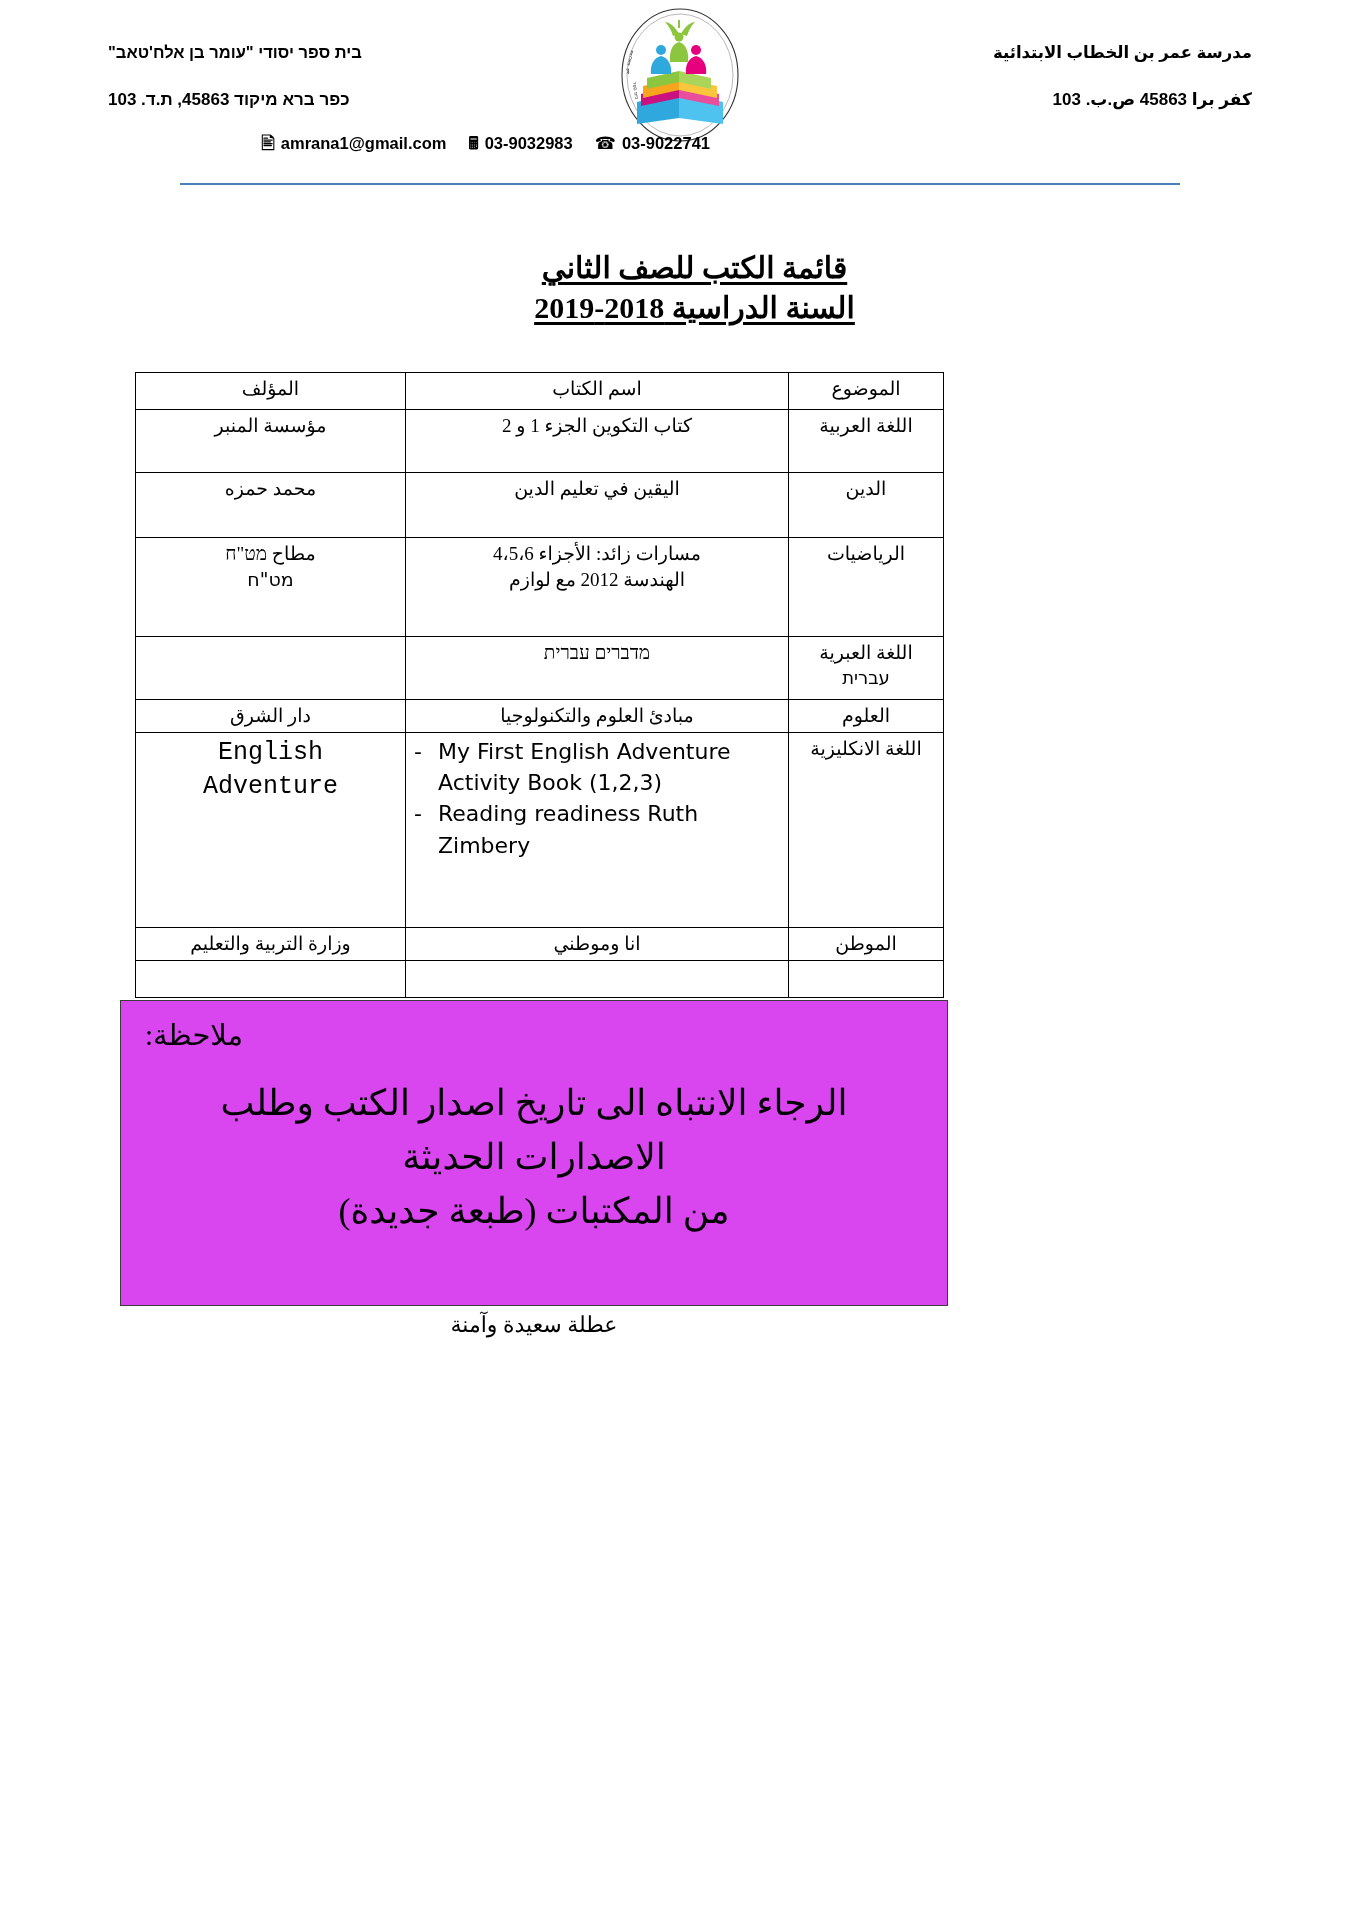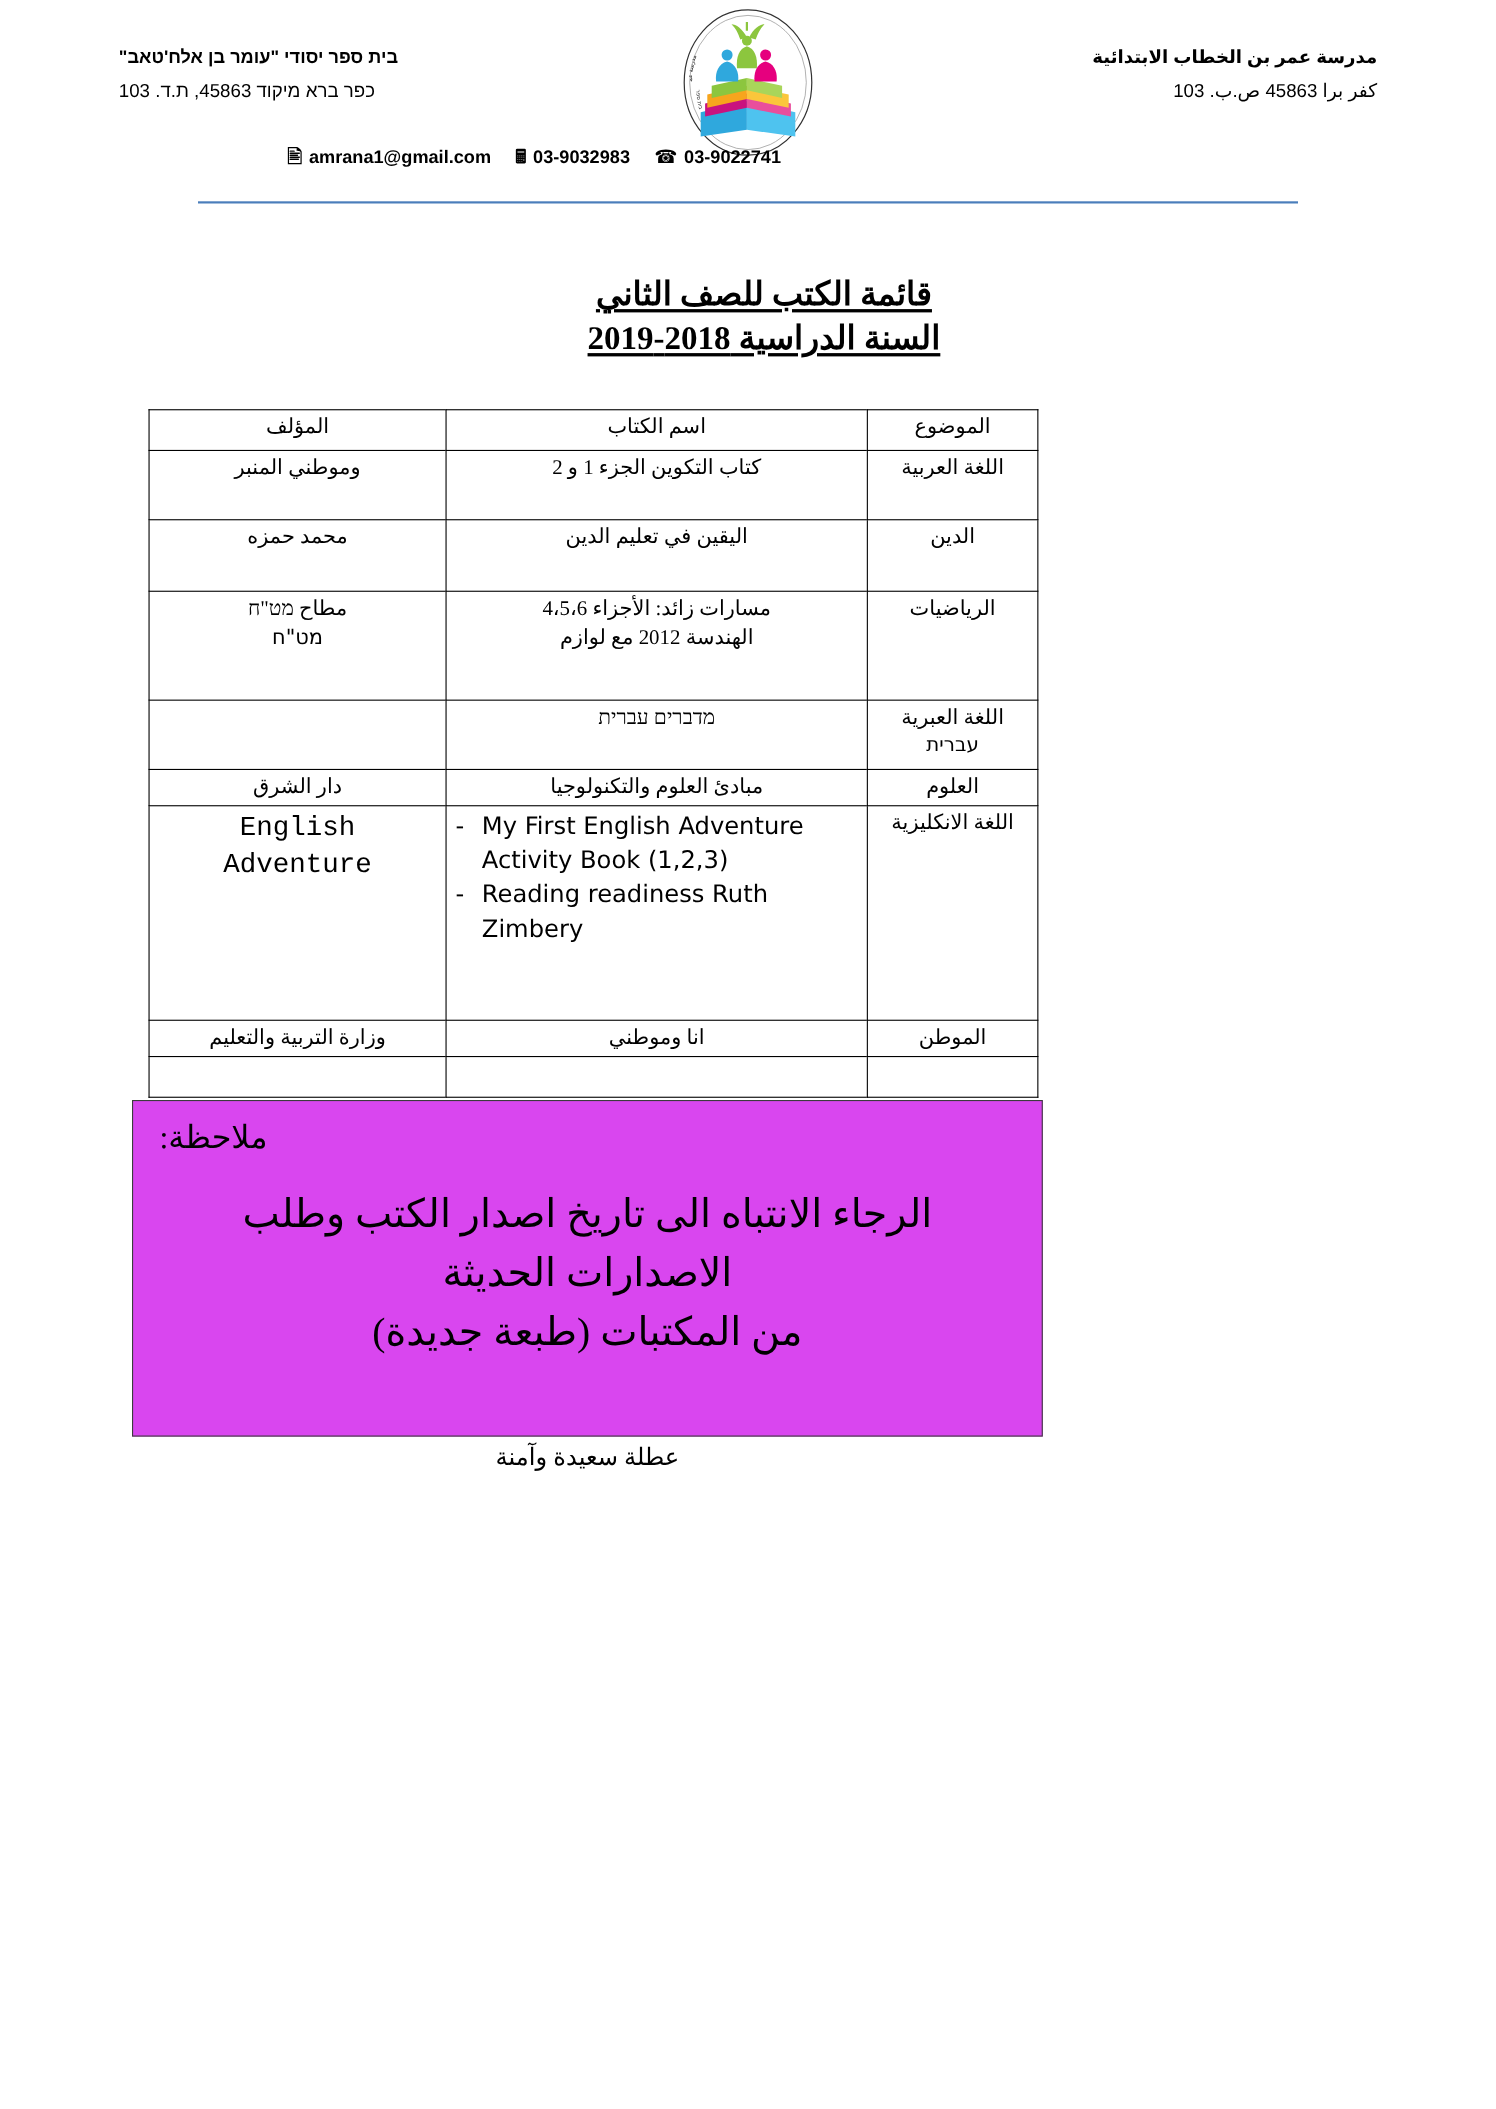--- a/index.html
+++ b/index.html
@@ -51,24 +51,24 @@
   }
   .lh-line1 {
     font-family: "Liberation Sans", "DejaVu Sans", sans-serif;
     font-weight: bold;
     font-size: 16.5px;
     white-space: nowrap;
     line-height: 1.3;
   }
   .lh-line2 {
     font-family: "Liberation Sans", "DejaVu Sans", sans-serif;
-    font-weight: normal;
+    font-weight: bold;
     font-size: 17px;
     white-space: nowrap;
-    margin-top: 9px;
+    margin-top: 26px;
     line-height: 1.3;
   }
   .lh-he .lh-line1 { text-align: left; }
   .lh-he .lh-line2 { text-align: left; }
 
   .contact-row {
     position: absolute;
     top: 134px;
     left: 0;
     right: 0;
@@ -327,21 +327,21 @@
 
         <tr class="hdr">
           <td>الموضوع</td>
           <td>اسم الكتاب</td>
           <td>المؤلف</td>
         </tr>
 
         <tr class="row-h1">
           <td class="sub-cell">اللغة العربية</td>
           <td class="book-cell">كتاب التكوين الجزء 1 و 2</td>
-          <td class="auth-cell">وموطني المنبر</td>
+          <td class="auth-cell">مؤسسة المنبر</td>
         </tr>
 
         <tr class="row-h2">
           <td class="sub-cell">الدين</td>
           <td class="book-cell">اليقين في تعليم الدين</td>
           <td class="auth-cell small-auth">محمد حمزه</td>
         </tr>
 
         <tr class="row-h3">
           <td class="sub-cell">الرياضيات</td>

